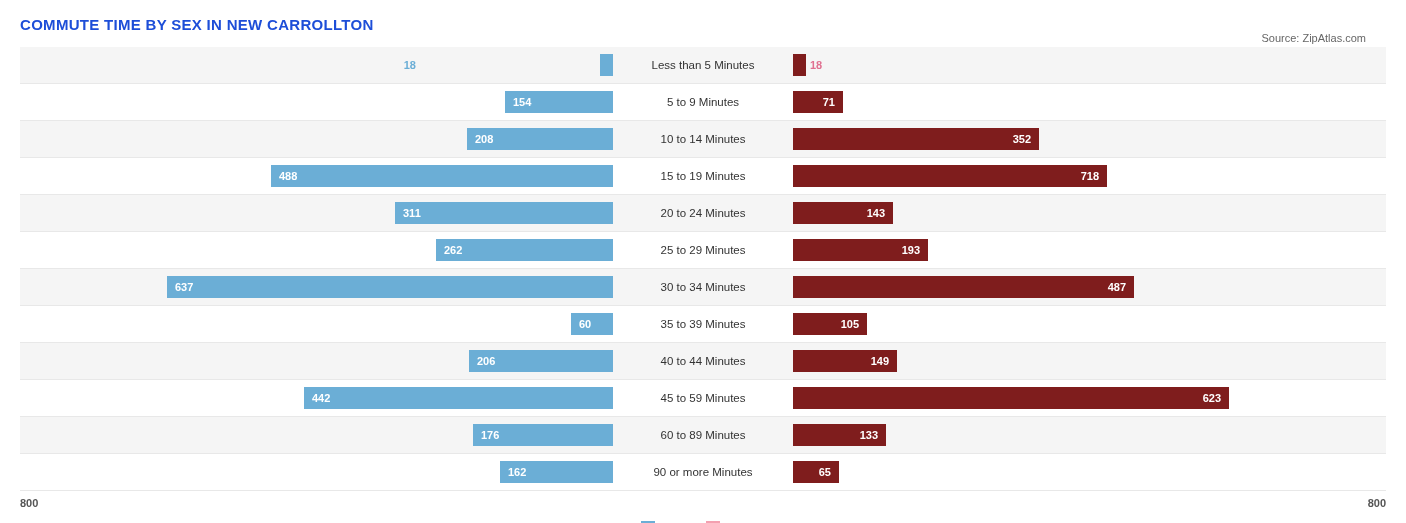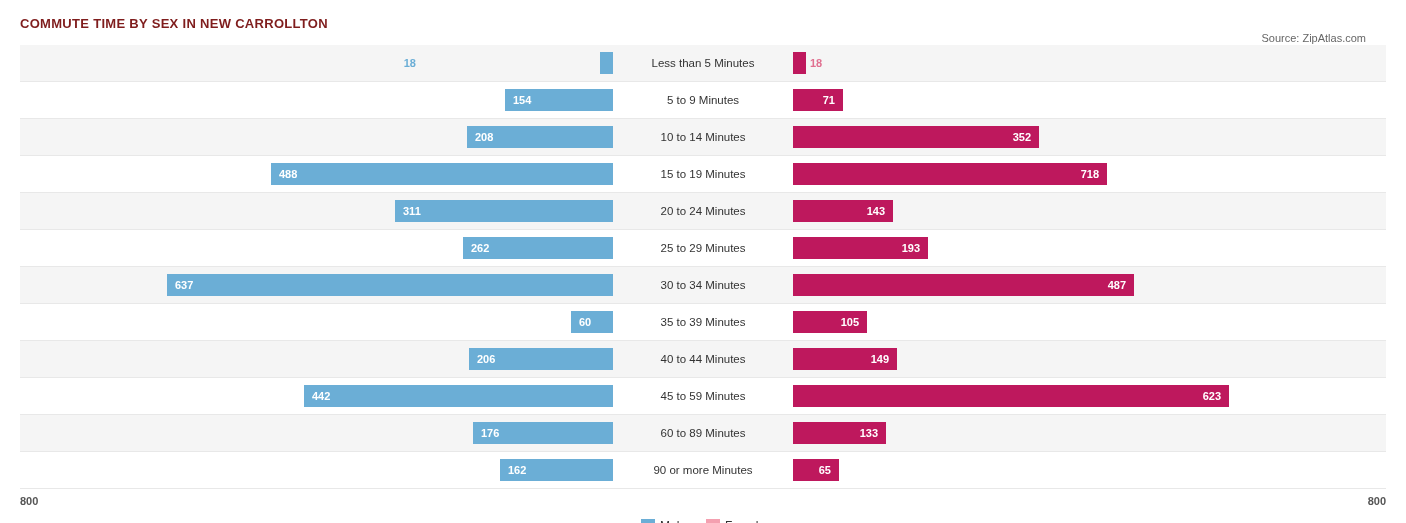--- a/index.html
+++ b/index.html
@@ -4,24 +4,24 @@
   <style>
     * { box-sizing: border-box; margin: 0; padding: 0; }
     body {
       font-family: Arial, sans-serif;
       background: #fff;
       width: 1406px;
       min-height: 523px;
       padding: 16px 20px 20px 20px;
     }
     .chart-title {
-      font-size: 13px;
+      font-size: 15px;
       font-weight: bold;
       text-transform: uppercase;
-      color: #7f1d1d;
+      color: #1d4ed8;
       letter-spacing: 0.3px;
       margin-bottom: 4px;
     }
     .source {
       font-size: 11px;
       color: #666;
       text-align: left;
       position: absolute;
       top: 16px;
       right: 20px;
@@ -68,21 +68,21 @@
     .male-bar {
       height: 22px;
       background: #6baed6;
       position: absolute;
       right: 0;
       display: flex;
       align-items: center;
     }
     .female-bar {
       height: 22px;
-      background: #be185d;
+      background: #7f1d1d;
       position: absolute;
       left: 0;
       display: flex;
       align-items: center;
     }
     .male-value {
       font-size: 11px;
       color: #fff;
       font-weight: bold;
       padding-left: 4px;
@@ -233,21 +233,21 @@
       </div>
       <div class="label-center">20 to 24 Minutes</div>
       <div class="right-section" style="width:680px;">
         <div class="female-bar" style="width:100px;">
                <span class="female-value">143</span>
              </div>
       </div>
     </div>
     <div class="row">
       <div class="left-section" style="width:680px;">
-        <div class="male-bar" style="width:150px;">
+        <div class="male-bar" style="width:177px;">
                <span class="male-value">262</span>
              </div>
       </div>
       <div class="label-center">25 to 29 Minutes</div>
       <div class="right-section" style="width:680px;">
         <div class="female-bar" style="width:135px;">
                <span class="female-value">193</span>
              </div>
       </div>
     </div>

